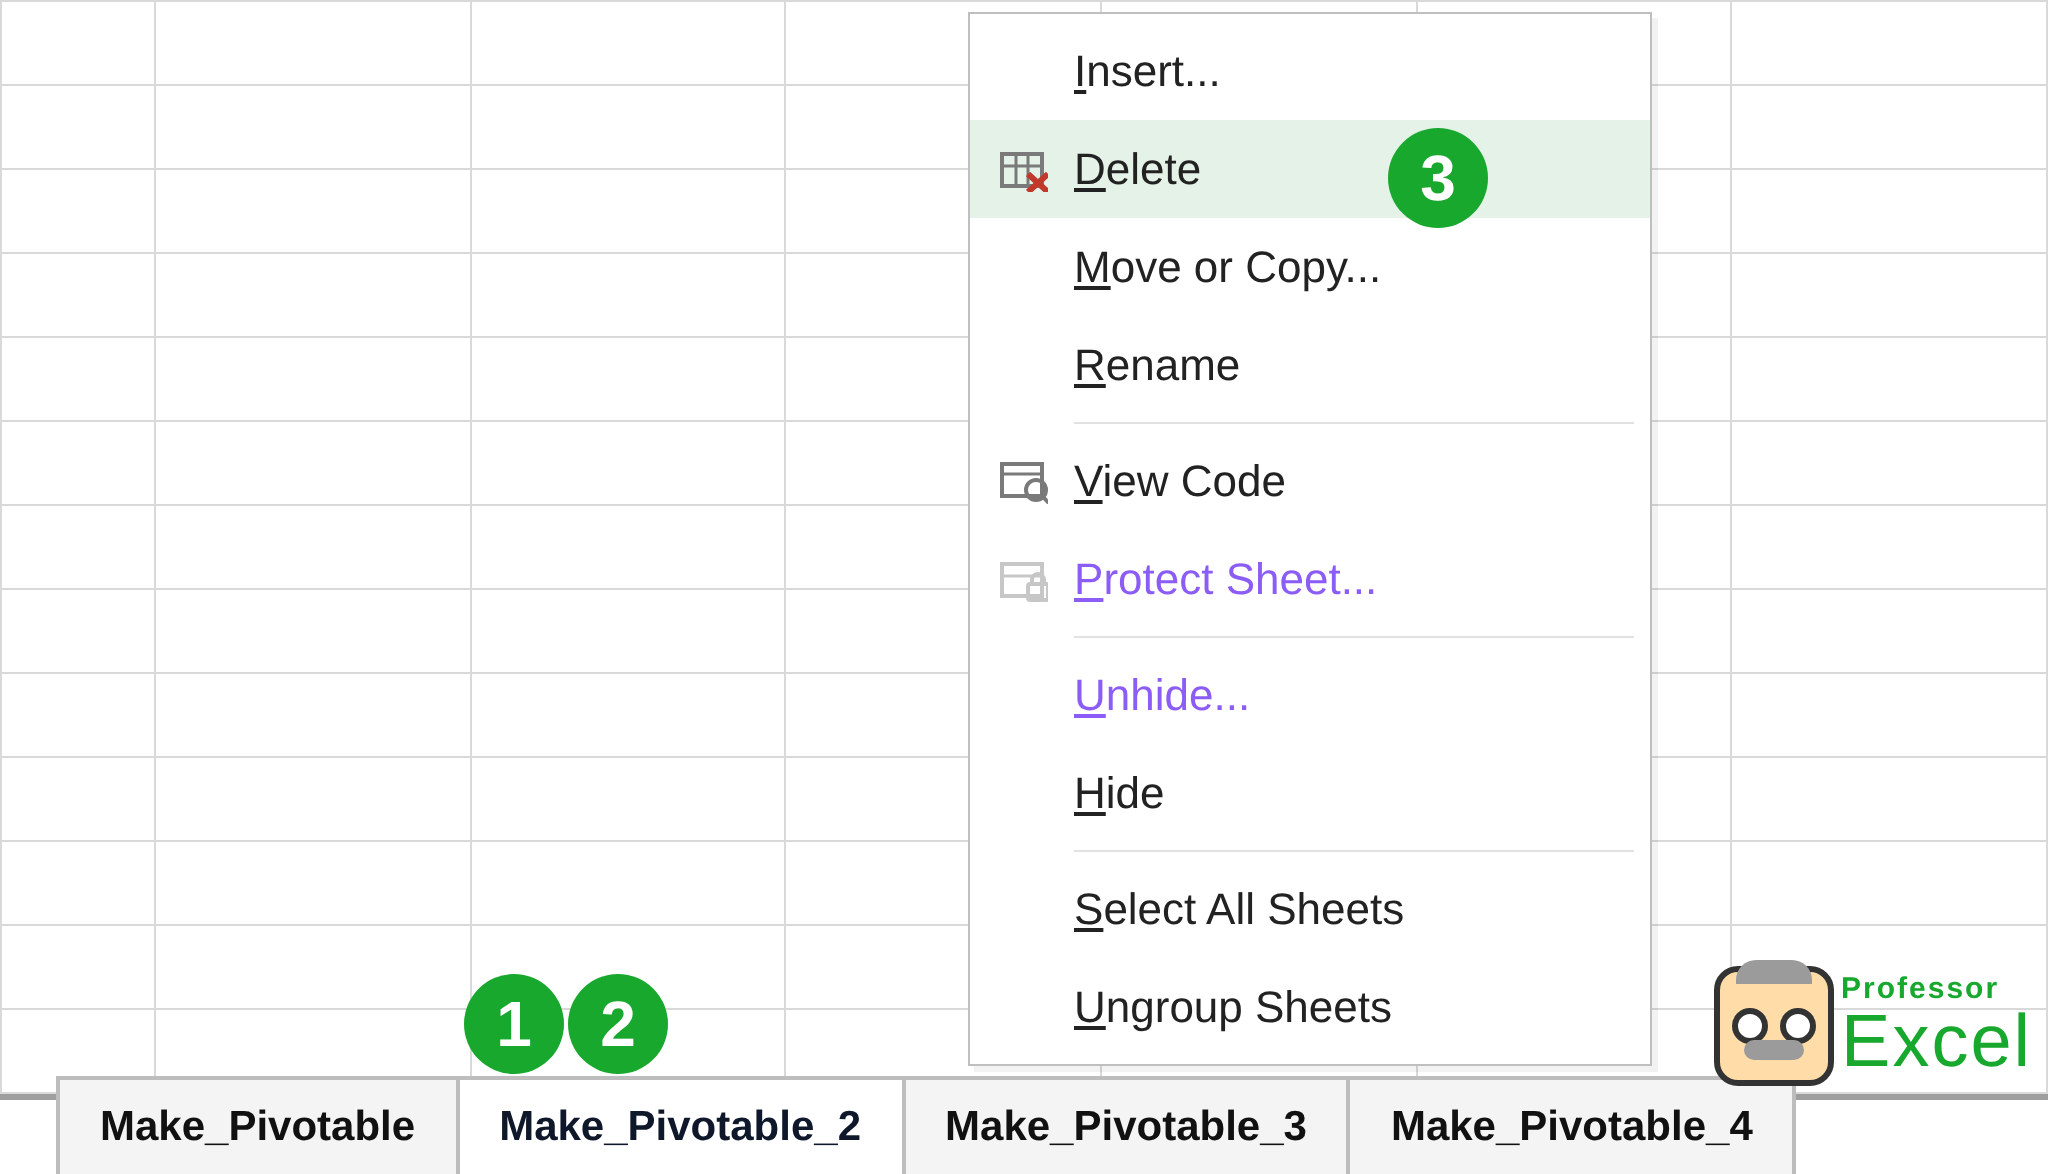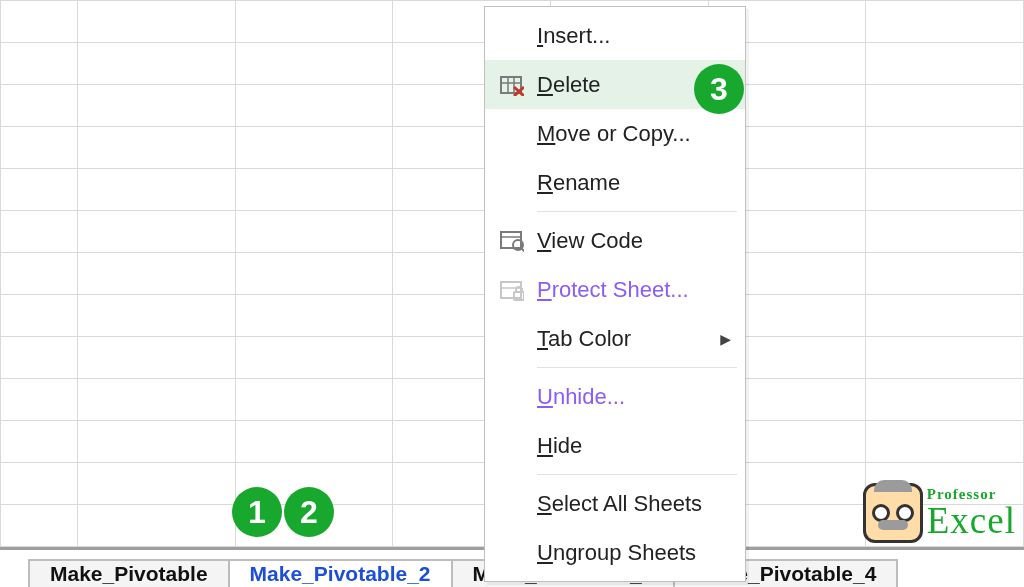--- a/index.html
+++ b/index.html
@@ -7,47 +7,47 @@
   .stage { position: relative; width: 1024px; height: 587px; }
 
   
   .grid { position: absolute; left: 0; top: 0; width: 1024px; height: 547px; }
   .grid table { border-collapse: collapse; width: 100%; height: 100%; table-layout: fixed; }
   .grid td { border: 1px solid #d9d9d9; height: 42px; }
   .grid td:first-child{ width:77px; }
 
   
   .tabstrip { position: absolute; left: 0; bottom: 0; width: 1024px; height: 40px; background: #fff; border-top: 3px solid #9e9e9e; display: flex; align-items: flex-end; padding-left: 28px; }
-  .tab { height: 28px; display: flex; align-items: center; padding: 0 20px; font-size: 21px; font-weight: 700; color: #111; background: #fff; border: 2px solid #bdbdbd; border-bottom: none; position: relative; margin-right: -2px; white-space: nowrap; }
+  .tab { height: 49px; display: flex; align-items: center; padding: 0 20px; font-size: 21px; font-weight: 700; color: #111; background: #fff; border: 2px solid #bdbdbd; border-bottom: none; position: relative; margin-right: -2px; white-space: nowrap; }
   .tab.inactive { background:#f4f4f4; }
-  .tab.active { color: #1d4ed8; background: #fff; }
+  .tab.active { color: #0f172a; background: #fff; }
   .tab.active::after { content: ""; position: absolute; left: -2px; right: -2px; bottom: -6px; height: 6px; background: #1b8a35; }
 
   
-  .ctxmenu { position: absolute; left: 484px; top: 6px; width: 262px; background: #fff; border: 1px solid #bfbfbf; box-shadow: 3px 3px 0 rgba(0,0,0,.05); padding: 4px 0; }
+  .ctxmenu { position: absolute; left: 484px; top: 6px; width: 342px; background: #fff; border: 1px solid #bfbfbf; box-shadow: 3px 3px 0 rgba(0,0,0,.05); padding: 4px 0; }
   .ctxitem { display: flex; align-items: center; height: 49px; padding: 0 14px 0 10px; font-size: 22px; color: #222; cursor: default; position: relative; }
   .ctxitem .ico { width: 34px; display: flex; justify-content: center; color: #7a7a7a; }
   .ctxitem .lbl { flex: 1; padding-left: 8px; }
   .ctxitem .lbl u { text-decoration: underline; }
   .ctxitem.hover { background: #e4f2e8; align-items: center; }
   .ctxitem.disabled { color: #8b5cf6; }
   .ctxitem .arrow { font-size: 14px; color: #444; }
   .ctxsep { height: 1px; margin: 4px 8px 4px 52px; background: #e1e1e1; }
 
   
   .badge { position: absolute; width: 50px; height: 50px; border-radius: 50%; background: #18a82e; color: #fff; font-size: 32px; font-weight: 800; display: flex; align-items: center; justify-content: center; font-family: Arial, sans-serif; }
 
   
   .logo { position: absolute; right: 8px; bottom: 44px; display: flex; align-items: center; }
   .logo .face { width: 60px; height: 60px; background: #ffdca8; border: 3px solid #333; border-radius: 12px; position: relative; margin-right: 4px; }
   .logo .face .hair { position:absolute; top:-6px; left:8px; right:8px; height:12px; background:#9b9b9b; border-radius:10px 10px 0 0; }
   .logo .face .glasses { position:absolute; top:18px; left:6px; right:6px; height:18px; display:flex; justify-content:space-between; }
   .logo .face .glasses span{ width:18px; height:18px; border:3px solid #333; border-radius:50%; background:#fff;}
   .logo .face .stache{ position:absolute; bottom:10px; left:12px; right:12px; height:10px; background:#9b9b9b; border-radius:10px;}
-  .logo .txt { line-height: 1; font-family: Liberation Serif, serif; }
+  .logo .txt { line-height: 1; }
   .logo .small { font-size: 15px; color:#18a82e; font-weight:600; letter-spacing:1px; }
   .logo .big { font-size: 37px; color:#18a82e; font-weight:400; letter-spacing:1px; }
 
   svg { display:block; }
 </style>
 </head>
 <body>
 
 <div class="stage">
 
@@ -224,25 +224,20 @@
         <span class="ico">
           <svg width="24" height="22">
             <rect x="1" y="3" width="20" height="16" fill="none" stroke="#c7c7c7" stroke-width="2"></rect>
             <line x1="1" y1="9" x2="21" y2="9" stroke="#c7c7c7" stroke-width="1.5"></line>
             <rect x="14" y="13" width="10" height="8" rx="1" fill="none" stroke="#c7c7c7" stroke-width="2"></rect>
             <path d="M16 13 v-2 a3 3 0 0 1 6 0 v2" fill="none" stroke="#c7c7c7" stroke-width="2"></path>
           </svg>
         </span>
         <span class="lbl"><u>P</u>rotect Sheet...</span>
       </div>
-      <div class="ctxitem">
-        <span class="ico"></span>
-        <span class="lbl"><u>T</u>ab Color</span>
-        <span class="arrow">▶</span>
-      </div>
       <div class="ctxsep"></div>
       <div class="ctxitem disabled">
         <span class="ico"></span>
         <span class="lbl"><u>U</u>nhide...</span>
       </div>
       <div class="ctxitem">
         <span class="ico"></span>
         <span class="lbl"><u>H</u>ide</span>
       </div>
       <div class="ctxsep"></div>

